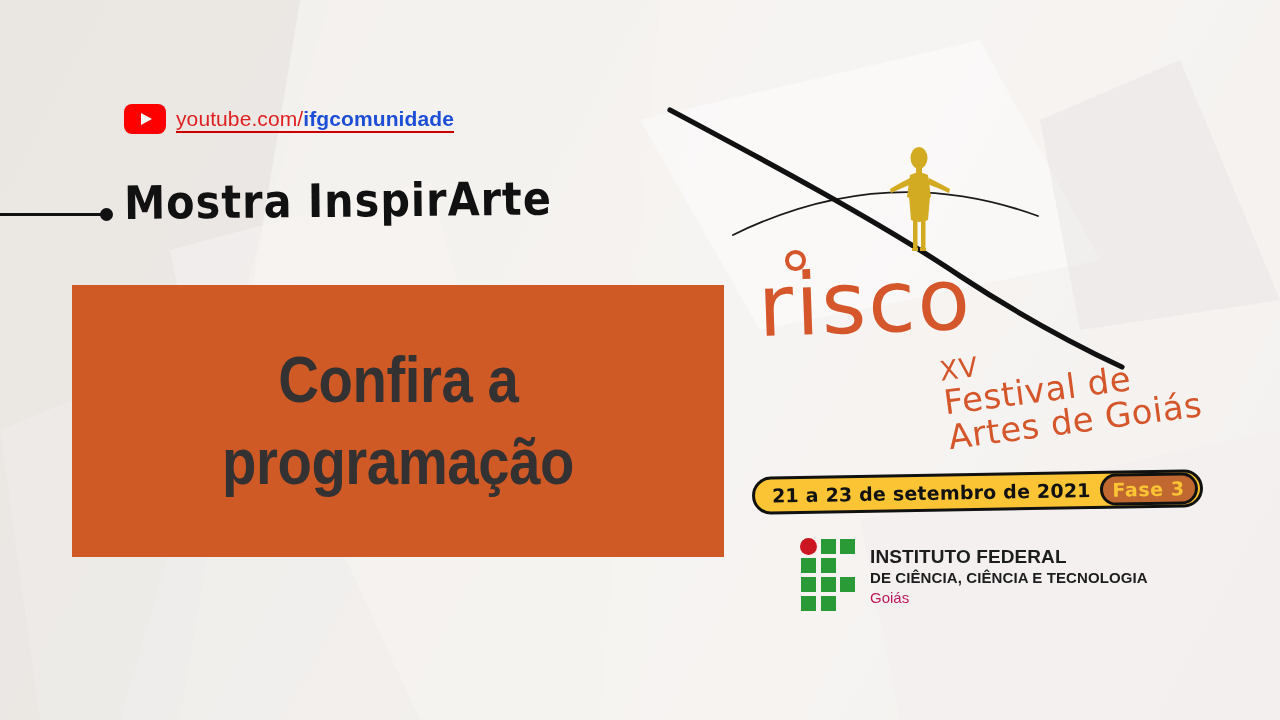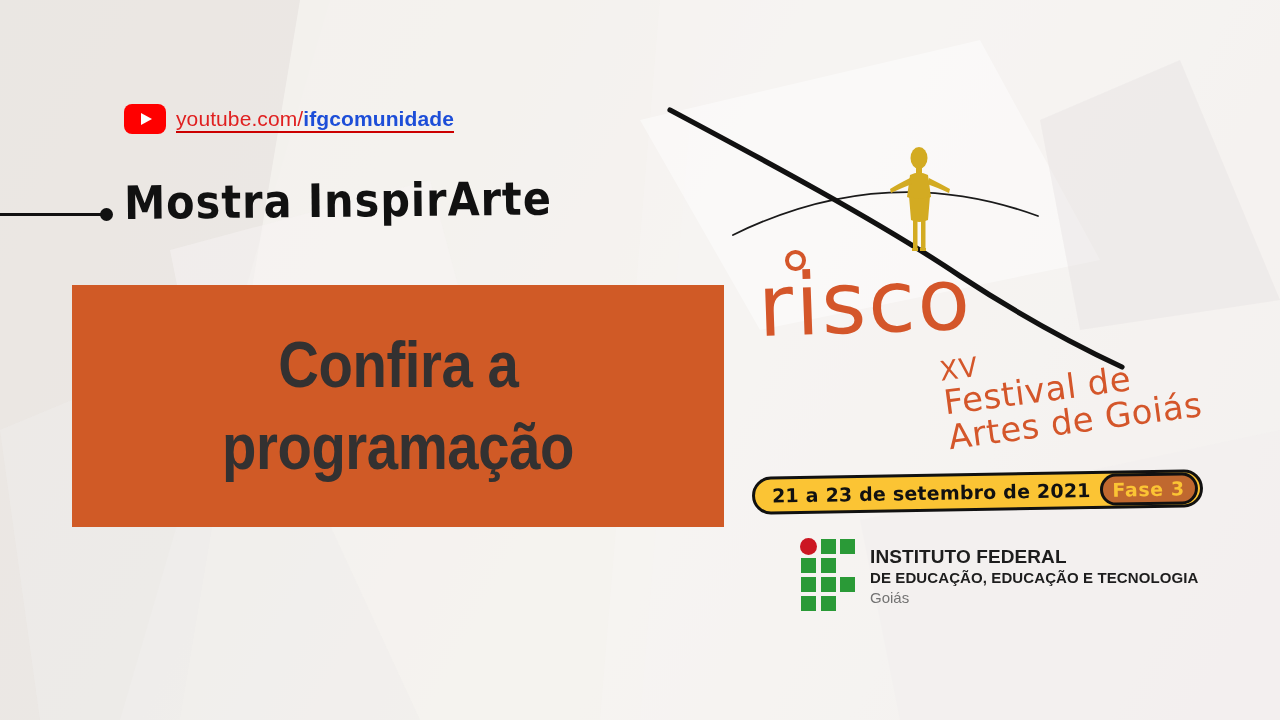--- a/index.html
+++ b/index.html
@@ -53,21 +53,21 @@
     letter-spacing:1px;
     font-stretch:condensed;
     transform: rotate(-0.6deg);
     transform-origin: left center;
     white-space:nowrap;
   }
 
   
   #cta-box {
     position:absolute; left:72px; top:285px;
-    width:652px; height:242px;
+    width:652px; height:272px;
     background:#d05a26;
     display:flex; flex-direction:column;
     align-items:center; justify-content:center;
     gap:4px;
   }
   #cta-box .cta-line {
     color:#333131;
     font-family:"Liberation Sans", sans-serif;
     font-weight:bold;
     font-size:64px;
@@ -140,21 +140,21 @@
   }
 
   
   #ifg-logo { position:absolute; left:800px; top:538px; display:flex; align-items:flex-start; gap:12px; }
   #ifg-grid { position:relative; width:58px; height:74px; }
   #ifg-grid .sq { position:absolute; width:15px; height:15px; background:#2a9a37; }
   #ifg-grid .dot { position:absolute; width:17px; height:17px; border-radius:50%; background:#cc1622; }
   #ifg-text { padding-top:7px; color:#1d1d1d; white-space:nowrap; }
   #ifg-text .l1 { font-size:19px; font-weight:bold; letter-spacing:.1px; line-height:1.25; }
   #ifg-text .l2 { font-size:15px; font-weight:bold; letter-spacing:.1px; line-height:1.25; }
-  #ifg-text .l3 { font-size:15px; font-weight:normal; color:#737373; line-height:1.35; }
+  #ifg-text .l3 { font-size:15px; font-weight:normal; color:#be185d; line-height:1.35; }
 </style>
 </head>
 <body>
 
 <div id="bg-layer"></div>
 
 <svg id="bg-shapes" viewBox="0 0 1280 720" preserveAspectRatio="none">
   <polygon points="0,0 330,0 120,720 0,720" fill="#e9e6e2" opacity="0.75"></polygon>
   <polygon points="300,0 700,0 640,720 180,720" fill="#f4f2ef" opacity="0.85"></polygon>
   <polygon points="660,0 1280,0 1280,720 600,720" fill="#f6f4f2" opacity="0.7"></polygon>
@@ -241,16 +241,16 @@
 
     <span class="sq" style="left:1px;  top:39px;"></span>
     <span class="sq" style="left:21px; top:39px;"></span>
     <span class="sq" style="left:40px; top:39px;"></span>
 
     <span class="sq" style="left:1px;  top:58px;"></span>
     <span class="sq" style="left:21px; top:58px;"></span>
   </div>
   <div id="ifg-text">
     <div class="l1">INSTITUTO FEDERAL</div>
-    <div class="l2">DE EDUCAÇÃO, EDUCAÇÃO E TECNOLOGIA</div>
+    <div class="l2">DE CIÊNCIA, CIÊNCIA E TECNOLOGIA</div>
     <div class="l3">Goiás</div>
   </div>
 </div>
 
 </body></html>

